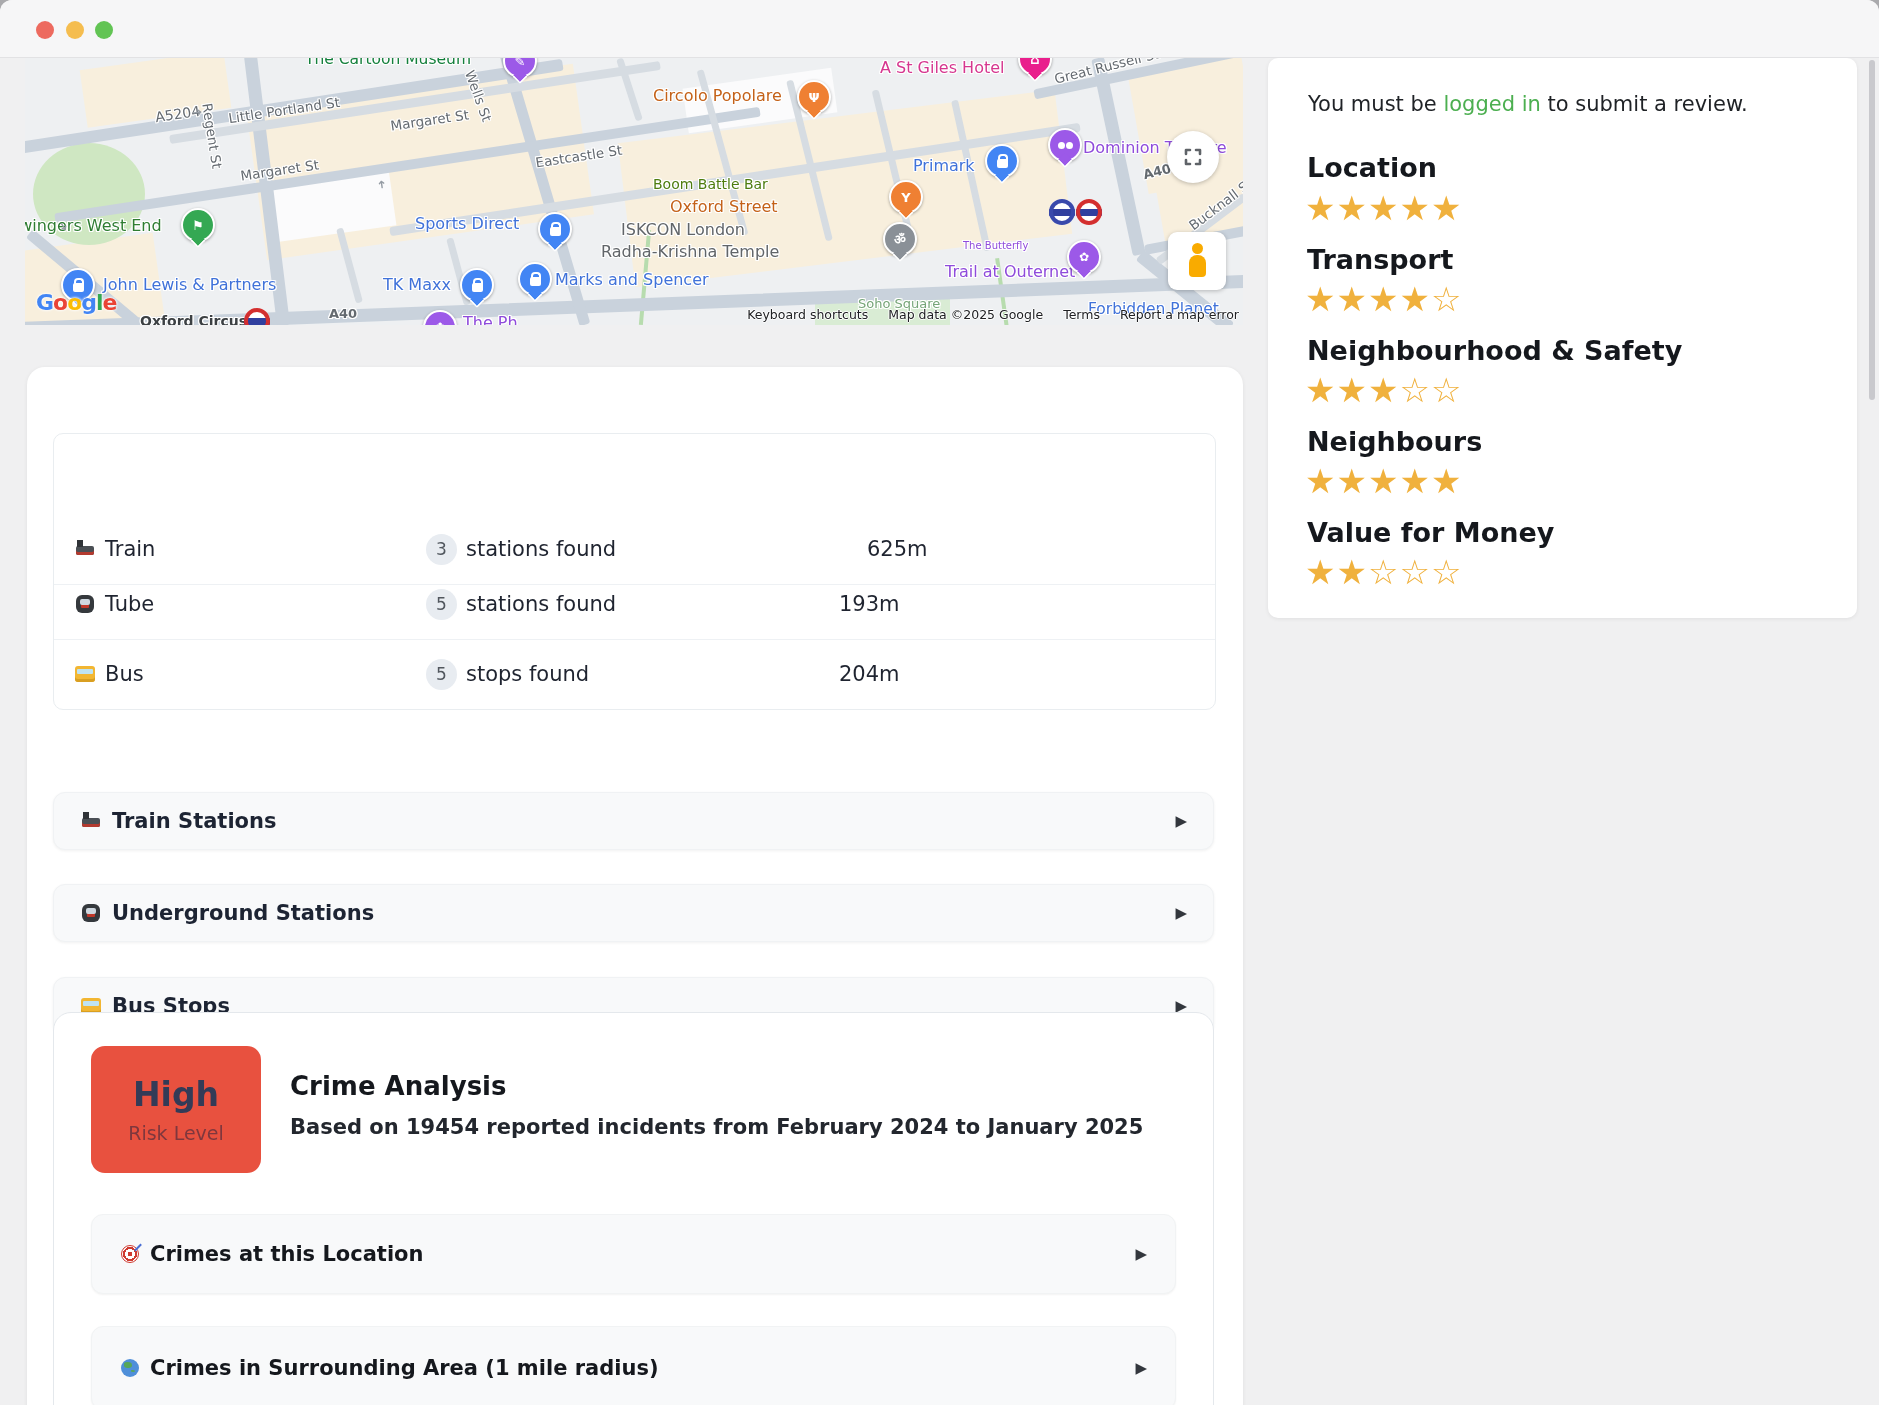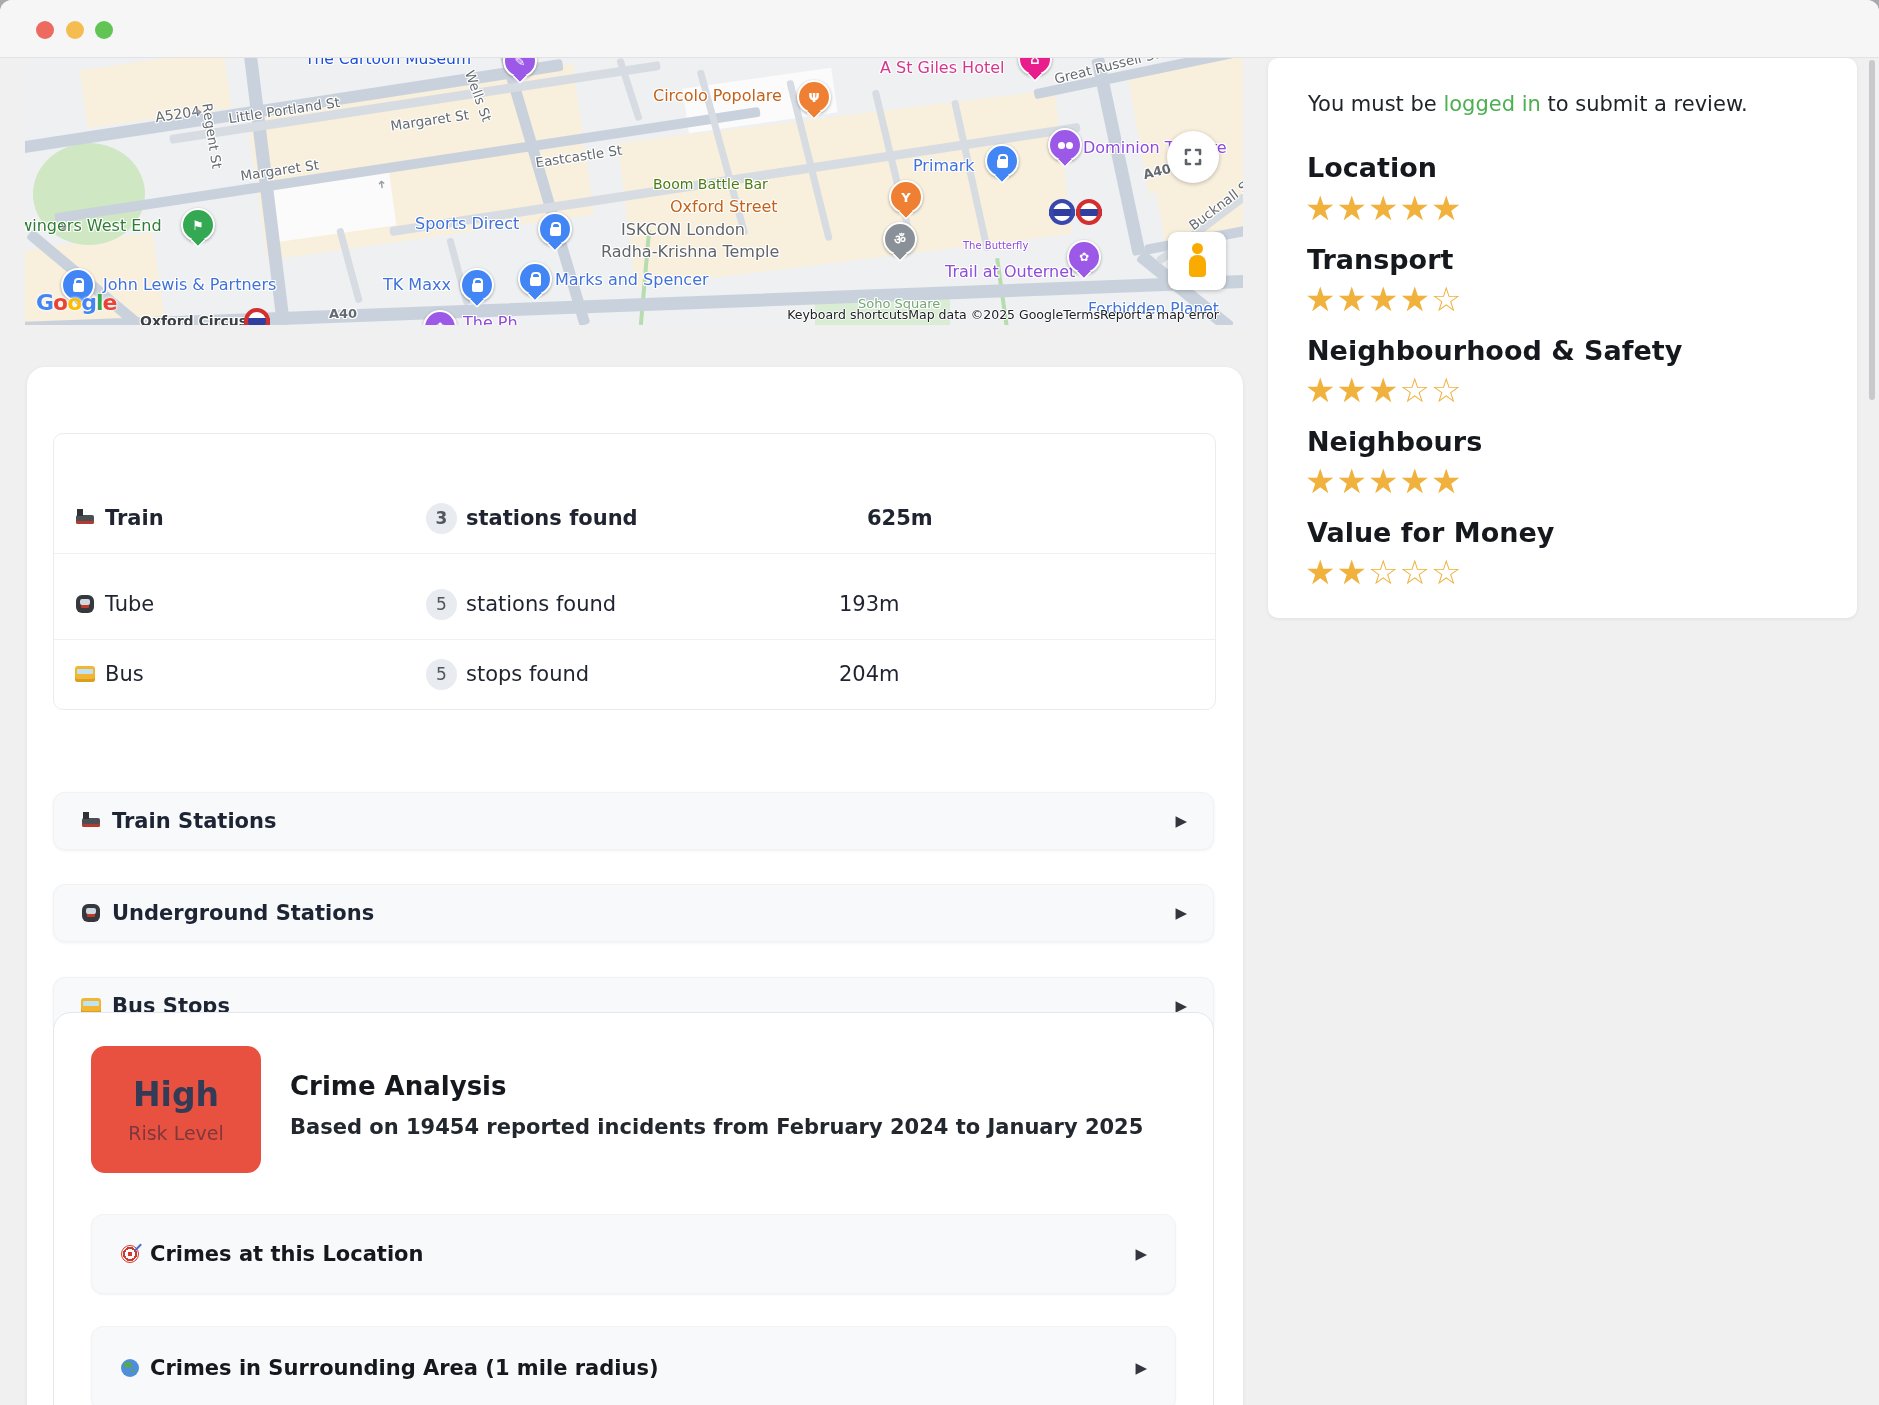--- a/index.html
+++ b/index.html
@@ -33,21 +33,21 @@
   .masks{display:flex;gap:1px;}
   .masks i{width:7px;height:7px;border-radius:50%;background:#fff;}
   .roundel{position:absolute;width:26px;height:26px;border-radius:50%;background:#fff;z-index:4;display:flex;align-items:center;justify-content:center;}
   .roundel::before{content:'';position:absolute;inset:0;border-radius:50%;border:4px solid #3949ab;}
   .roundel.rail::before{border-color:#d32f2f;}
   .roundel::after{content:'';width:30px;height:7px;background:#303f9f;border-radius:1px;}
   .mapctl{position:absolute;background:#fff;box-shadow:0 1px 4px rgba(0,0,0,.25);z-index:6;display:flex;align-items:center;justify-content:center;}
   .pegman{position:relative;width:22px;height:36px;}
   .pegman::before{content:'';position:absolute;left:6px;top:0;width:11px;height:11px;border-radius:50%;background:#f9ab00;}
   .pegman::after{content:'';position:absolute;left:3px;top:12px;width:17px;height:22px;border-radius:8px 8px 4px 4px;background:#f9ab00;}
-  .attrib{position:absolute;right:24px;bottom:3px;display:flex;z-index:7;}
+  .attrib{position:absolute;right:4px;bottom:3px;display:flex;gap:20px;z-index:7;}
   .attrib span{font-size:12.5px;color:#202124;
     text-shadow:1px 0 0 rgba(255,255,255,.9),-1px 0 0 rgba(255,255,255,.9),0 1px 0 rgba(255,255,255,.9),0 -1px 0 rgba(255,255,255,.9);}
   .glogo{position:absolute;left:11px;bottom:10px;font-size:22px;font-weight:600;letter-spacing:-1px;z-index:7;
     text-shadow:0 0 3px #fff,0 0 3px #fff;}
   .arrowlet{position:absolute;color:#959ca4;font-size:11px;z-index:3;}
   
   .main-card{position:absolute;left:27px;top:309px;width:1216px;height:1120px;background:#fff;border-radius:18px;box-shadow:0 1px 4px rgba(0,0,0,.07);}
   .ttable{position:absolute;left:26px;top:66px;width:1161px;height:275px;border:1px solid #e9edf0;border-radius:10px;background:#fff;}
   .thead{position:absolute;left:0;top:0;right:0;height:65px;background:#f5f7f9;border-bottom:1px solid #e7ebee;border-radius:10px 10px 0 0;}
   .th{position:absolute;top:0;height:65px;display:flex;align-items:center;font-size:20px;font-weight:700;color:#3a414c;}
@@ -155,21 +155,21 @@
      <div class="mlabel" style="left:365px;top:54px;transform:rotate(-8.5deg);">Margaret St</div>
      <div class="mlabel" style="left:452px;top:10px;transform:rotate(70deg);transform-origin:left top;">Wells St</div>
      <div class="mlabel" style="left:510px;top:90px;transform:rotate(-8.5deg);">Eastcastle St</div>
      <div class="mlabel" style="left:1028px;top:0px;transform:rotate(-14deg);">Great Russell St</div>
      <div class="mlabel" style="left:1158px;top:138px;transform:rotate(-37deg);">Bucknall St</div>
      <div class="mlabel" style="left:304px;top:248px;font-weight:700;font-size:13px;">A40</div>
      <div class="mlabel" style="left:1118px;top:106px;transform:rotate(-14deg);font-weight:700;font-size:13px;">A40</div>
      <div class="mlabel" style="left:115px;top:255px;color:#3c4043;font-weight:700;font-size:14px;">Oxford Circus</div>
      <div class="mlabel" style="left:833px;top:238px;color:#76a578;font-size:13px;">Soho Square</div>
 
-     <div class="mlabel poi" style="left:280px;top:-8px;color:#1d4ed8;">The Cartoon Museum</div>
+     <div class="mlabel poi" style="left:280px;top:-8px;color:#15803d;">The Cartoon Museum</div>
      <div class="pin" style="left:478px;top:-14px;background:#9c59e8;">
             <span class="g">✎</span>
           </div>
 
      <div class="mlabel poi" style="left:628px;top:28px;color:#c46118;font-size:16px;">Circolo Popolare</div>
      <div class="pin" style="left:772px;top:22px;background:#ef8033;">
             <span class="g">Ψ</span>
           </div>
 
      <div class="mlabel poi" style="left:628px;top:118px;color:#4d7c0f;font-size:14px;">Boom Battle Bar</div>
@@ -258,21 +258,21 @@
        <span>Keyboard shortcuts</span>
        <span>Map data ©2025 Google</span>
        <span>Terms</span>
        <span>Report a map error</span>
      </div>
    </div>
 
    <div class="main-card">
 
      <div class="ttable">
-       <div class="trow" style="top:49px;font-weight:bold;">
+       <div class="trow" style="top:80px;">
          <div class="cell" style="left:20px;">
                 <span class="mi mi-train"></span>
                 <span>Train</span>
               </div>
          <div class="cell" style="left:372px;">
                 <span class="pill">3</span>
                 <span>stations found</span>
               </div>
          <div class="cell" style="left:785px;margin-left:28px;">625m</div>
        </div>

